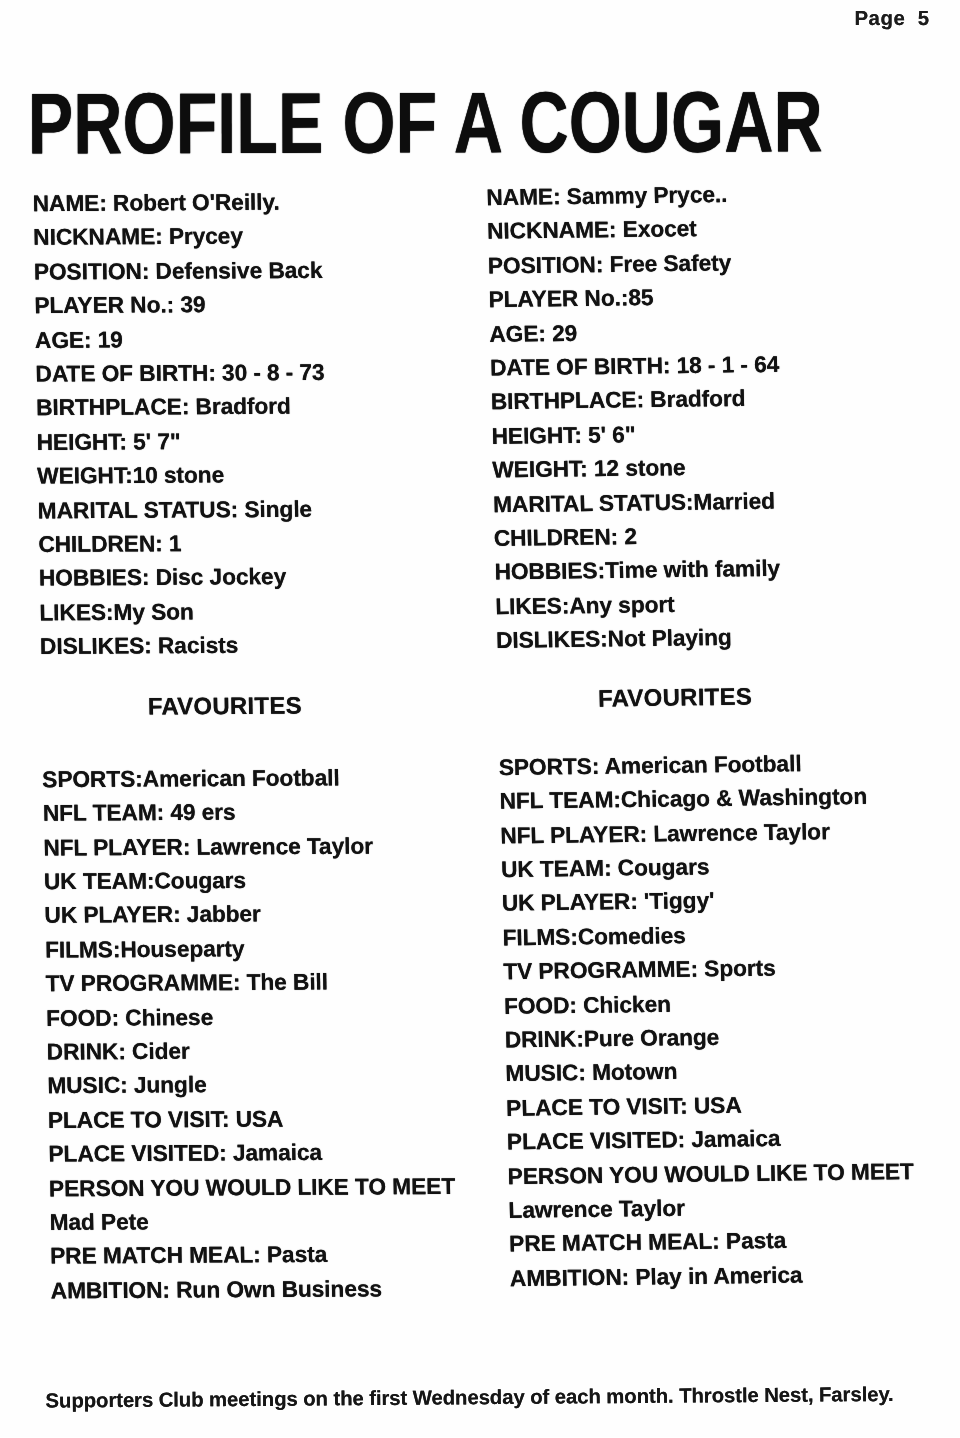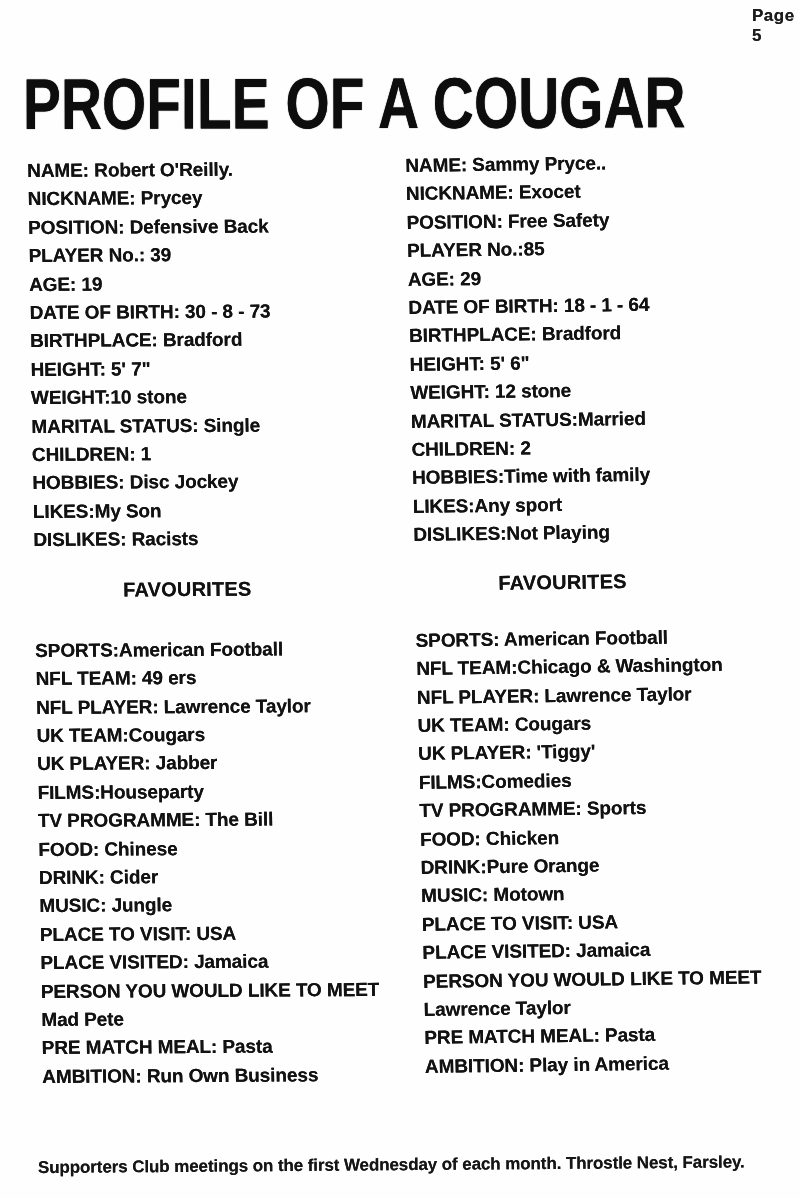--- a/index.html
+++ b/index.html
@@ -20,21 +20,20 @@
   .page-label {
     position: absolute;
     top: 6px;
     left: 712px;
     font-size: 17px;
     font-weight: bold;
     word-spacing: 5px;
     letter-spacing: 0.5px;
     color: #1c1c1c;
     text-shadow: 0 0 0.5px #333;
-    margin-left: 40px;
   }
 
   .title {
     position: absolute;
     top: 68px;
     left: 23px;
     margin: 0;
     font-size: 72px;
     font-weight: bold;
     line-height: 1;

